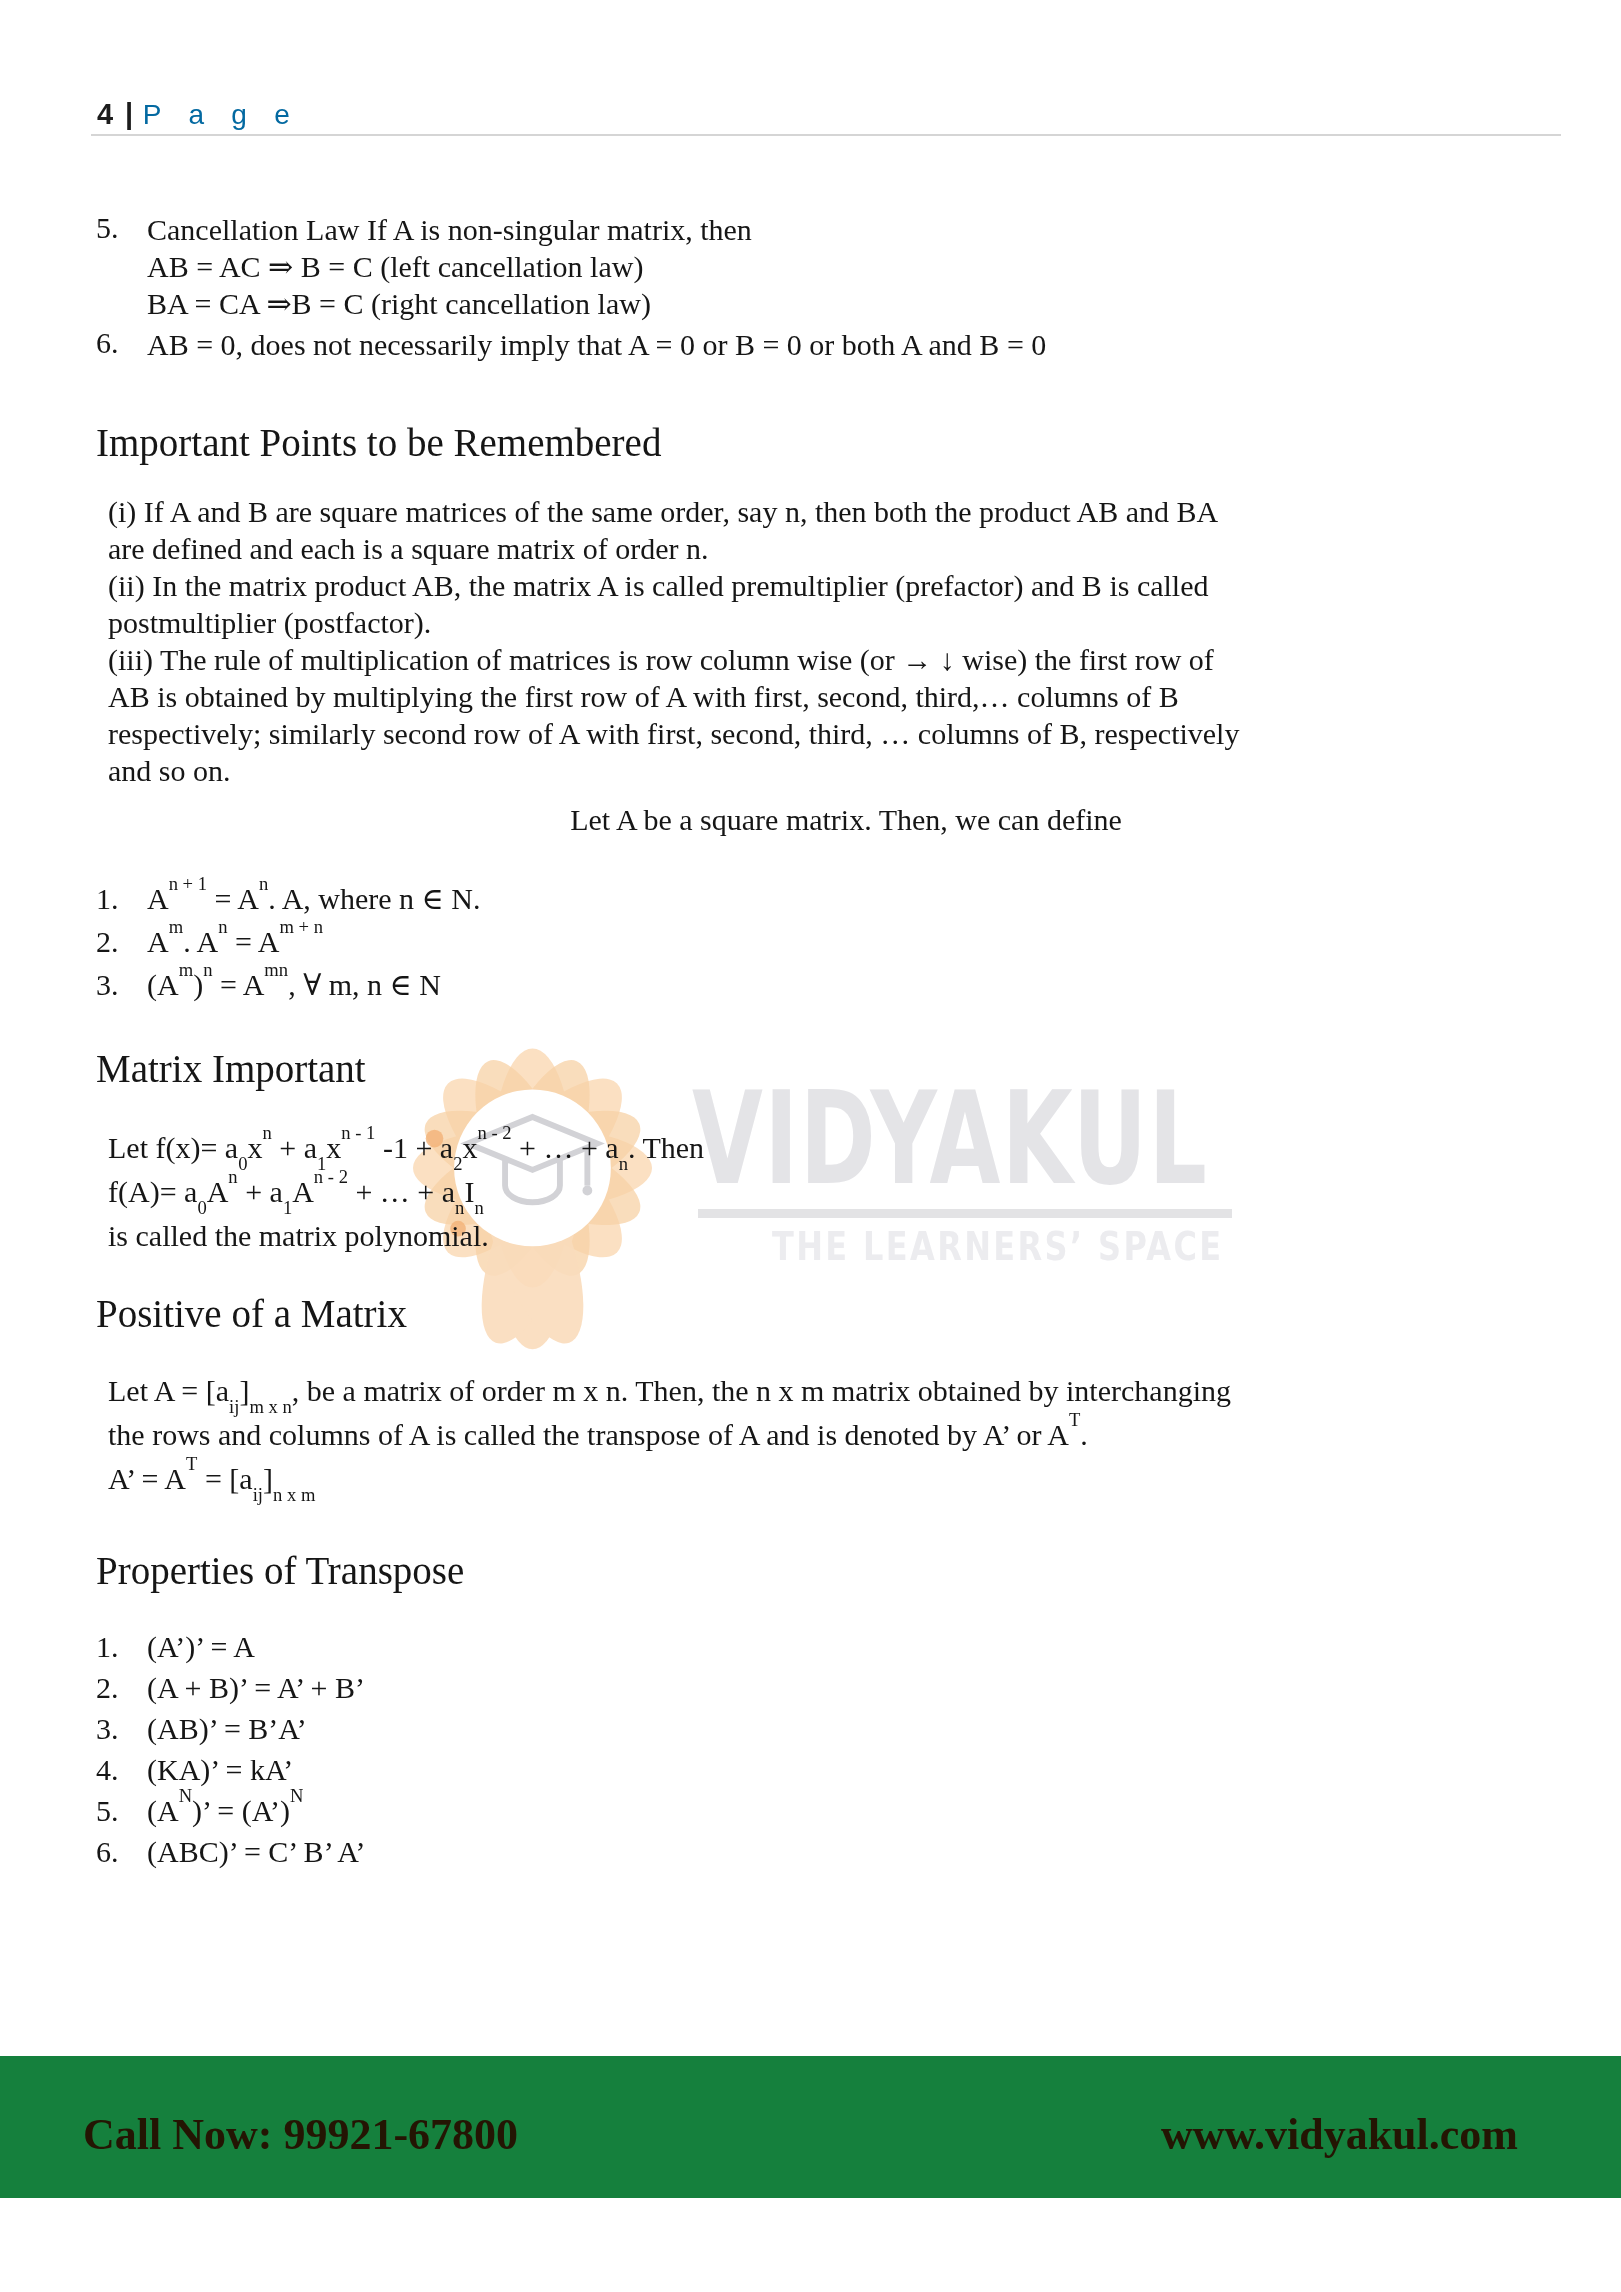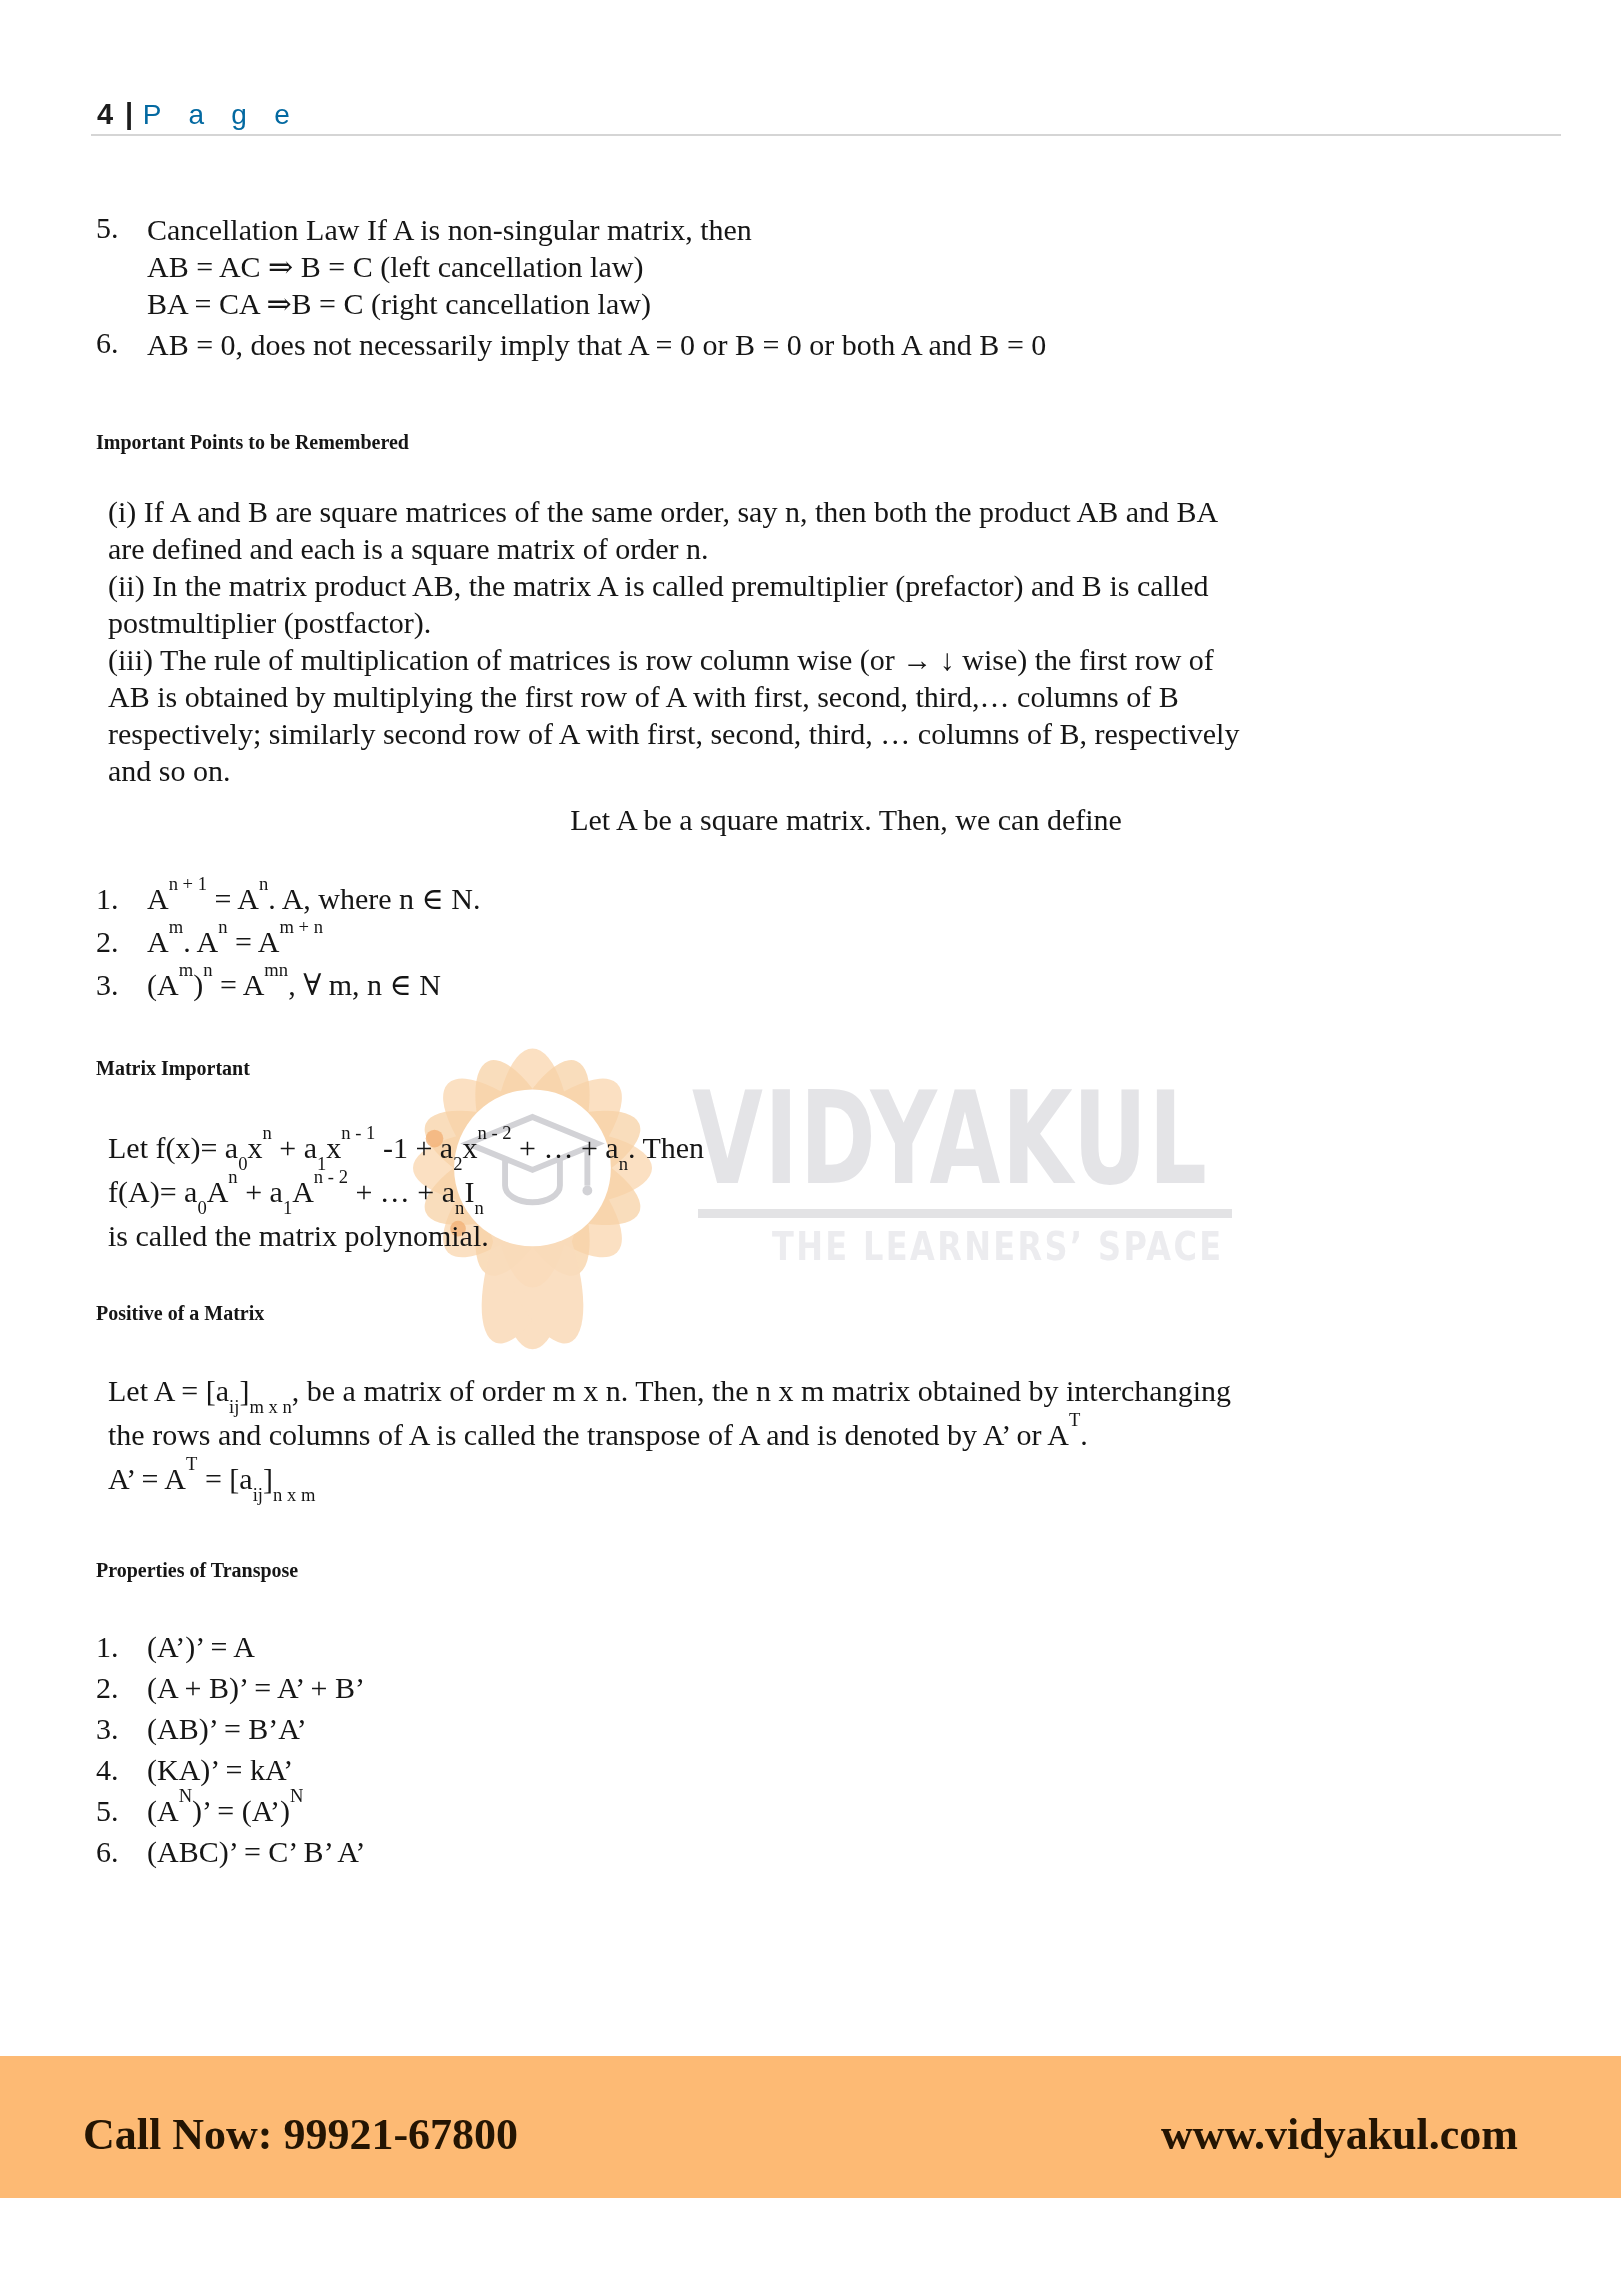--- a/index.html
+++ b/index.html
@@ -21,21 +21,21 @@
   .wm-brand{position:absolute;left:692px;top:1074px;font-family:"DejaVu Sans","Liberation Sans",sans-serif;
             font-weight:bold;font-size:129px;line-height:1.0;color:#e4e4e7;letter-spacing:2px;
             transform:scaleX(.71);transform-origin:left top;white-space:nowrap;}
   .wm-underline{position:absolute;left:698px;top:1209px;width:534px;height:8.8px;background:#e3e3e5;}
   .wm-tagline{position:absolute;left:772px;top:1227px;font-family:"DejaVu Sans","Liberation Sans",sans-serif;
               font-weight:bold;font-size:39px;line-height:1.0;color:#ececef;letter-spacing:2.9px;
               transform:scaleX(.82);transform-origin:left top;white-space:nowrap;}
 
   
   .content{position:absolute;left:96px;top:211px;width:1500px;font-size:30px;z-index:2;}
-  h2{font-size:20px;font-weight:bold;margin:0;line-height:37px;}
+  h2{font-size:39px;font-weight:normal;margin:0;line-height:37px;}
   .h-important{margin-top:61px;margin-bottom:32px;}
   .h-powers{margin-top:83px;margin-bottom:43px;}
   .h-poly{margin-top:44px;margin-bottom:39px;}
   .h-trans{margin-top:37px;margin-bottom:37px;}
   .h-props{margin-top:51px;margin-bottom:37px;}
   .para{margin:12px;line-height:37px;white-space:nowrap;}
   .intro{margin:0 0 39px 0;line-height:37px;text-align:center;}
   .mathp{line-height:44px;}
   .li{display:flex;}
   .num{width:51px;flex:none;}
@@ -43,21 +43,21 @@
   .cancel .txt{line-height:37px;}
   .mt4{margin-top:3.9px;}
   .olist{margin:0;}
   .powers-list{margin-top:39px;}
   .powers-list .li{line-height:43px;height:43px;}
   .props-list .li{line-height:41px;height:41px;}
   sup{font-size:0.62em;line-height:0;position:relative;top:-0.45em;letter-spacing:0;}
   sub{font-size:0.62em;line-height:0;position:relative;top:0.28em;}
 
   
-  .footer{position:absolute;left:0;top:2056px;width:1621px;height:142px;background:#fdba74;z-index:3;
+  .footer{position:absolute;left:0;top:2056px;width:1621px;height:142px;background:#15803d;z-index:3;
           display:flex;align-items:center;justify-content:space-between;box-sizing:border-box;
           padding:15.7px 103px 0 83px;font-family:"Liberation Serif","DejaVu Serif",serif;
           font-weight:bold;font-size:44px;color:#241503;white-space:nowrap;}
 </style>
 </head>
 <body>
 
 <div class="page">
 
   <div class="hdr">

